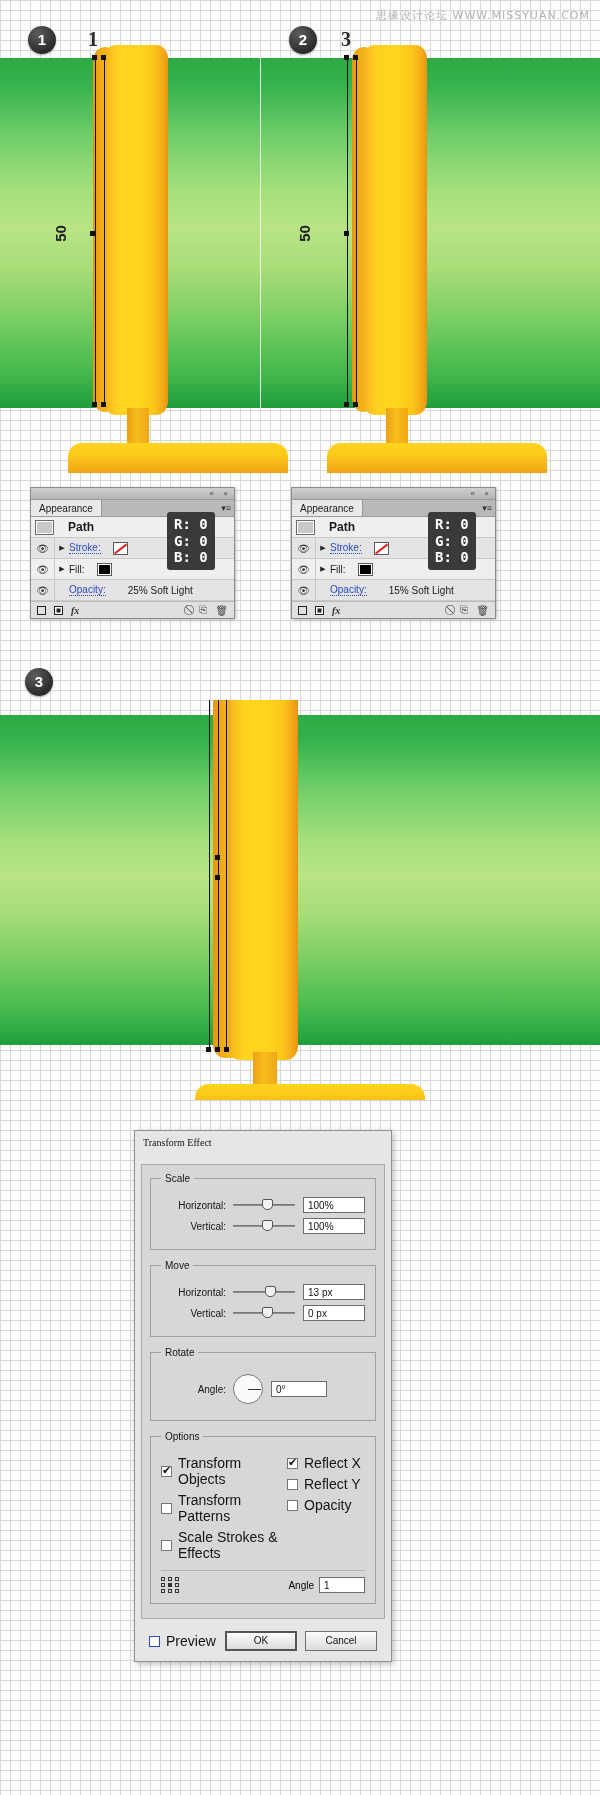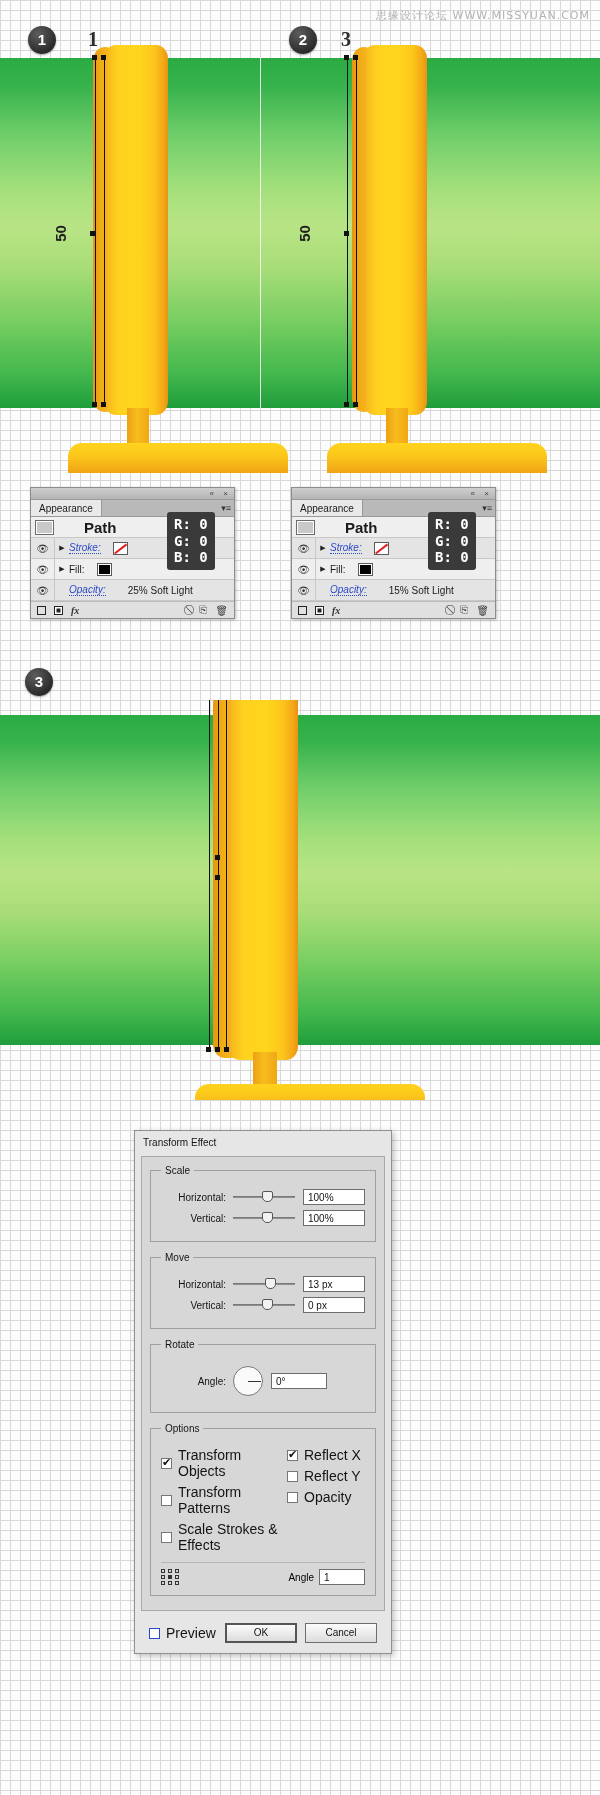--- a/index.html
+++ b/index.html
@@ -61,22 +61,22 @@
             align-items:center; color:#1a1a1a; border-right:1px solid #9a9a9a;}
   .pnl-menu{ position:absolute; right:3px; top:3px; font-size:9px; color:#333; }
   .pnl-body{ background:#efefef; }
   .row{ display:flex; align-items:center; height:21px; border-bottom:1px solid #c8c8c8;
         font-size:10px; color:#1a1a1a; }
   .row.alt{ background:#e4e4e4; }
   .eye{ width:24px; text-align:center; font-size:10px; color:#333; border-right:1px solid #c8c8c8; height:100%; line-height:21px;}
   .tri{ width:14px; text-align:center; font-size:7px; color:#222; }
   .swatch-lg{ width:19px; height:15px; border:1px solid #6b6b6b; background:#c9c9c9;
               margin-left:4px; box-shadow:inset 0 0 0 1px #fff;}
-  .lbl-path{ font-weight:bold; font-size:15px; margin-left:30px; }
-  .lnk{ color:#2a49c8; border-bottom:1px dotted #2a49c8;font-style:italic; }
+  .lbl-path{ font-weight:bold; font-size:12px; margin-left:14px; }
+  .lnk{ color:#2a49c8; border-bottom:1px dotted #2a49c8; }
   .sw{ width:15px; height:13px; border:1px solid #5a5a5a; background:#fff;
        box-shadow:inset 0 0 0 1px #fff; margin-left:12px; position:relative; }
   .sw.none::after{ content:""; position:absolute; left:-1px; right:-1px; top:50%;
        height:1.6px; background:#e02020; transform:rotate(-38deg); }
   .sw.black{ background:#000; }
   .opacval{ margin-left:22px; }
   .pnl-foot{ height:17px; background:#e0e0e0; display:flex; align-items:center;
              gap:8px; padding:0 6px; border-top:1px solid #bbb; font-size:10px; color:#333;}
   .pnl-foot .sp{ flex:1; }
   .sqo{ width:9px;height:9px;border:1.6px solid #222; }
@@ -85,21 +85,21 @@
   .fxi{ font-style:italic; font-weight:bold; font-family:"Liberation Serif",serif; }
 
   
   .rgbtip{ position:absolute; background:#3a3a3a; color:#fff; z-index:60;
            font-family:"DejaVu Sans Mono", monospace; font-size:14px; font-weight:bold;
            padding:4px 7px; border-radius:3px; line-height:1.18; }
 
   
   .dlg{ position:absolute; background:#e6e6e6; border:1px solid #8f8f8f;
         box-shadow:2px 2px 6px rgba(0,0,0,.25); z-index:70; }
-  .dlg-title{ font-size:10px; color:#141414; padding:6px 8px 8px; }
+  .dlg-title{ font-size:10px; color:#141414; padding:6px 8px 16px;font-family:Liberation Serif, serif; }
   .dlg-inner{ margin:0 6px 6px; background:#d7d7d7; border:1px solid #a9a9a9; padding:8px 8px 10px;}
   fieldset{ border:1px solid #a0a0a0; padding:8px 10px 10px; margin-bottom:10px; }
   legend{ font-size:10px; color:#141414; padding:0 4px; }
   .frow{ display:flex; align-items:center; margin:5px 0; font-size:10px; color:#141414; }
   .flab{ width:72px; text-align:right; padding-right:7px; }
   .slider{ flex:1; position:relative; height:12px; }
   .slider .track{ position:absolute; top:5px; left:0; right:0; height:2px;
                   background:linear-gradient(to bottom,#6f6f6f,#9a9a9a); }
   .slider .thumb{ position:absolute; top:0; width:11px; height:11px;
                   background:#f2f2f2; border:1px solid #555;

